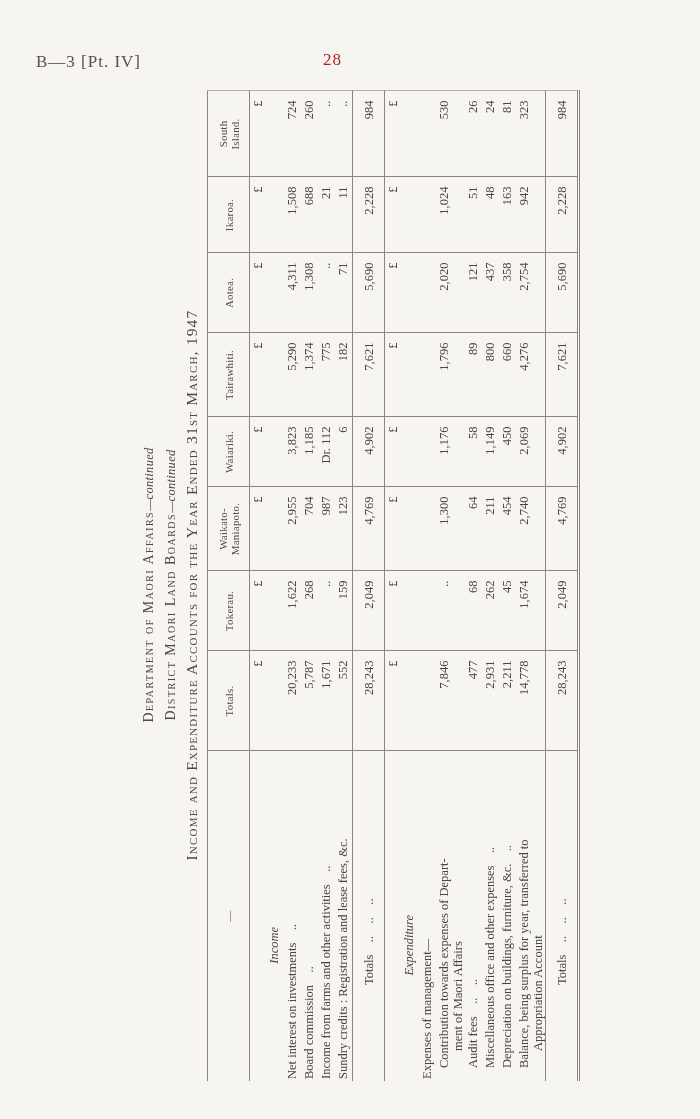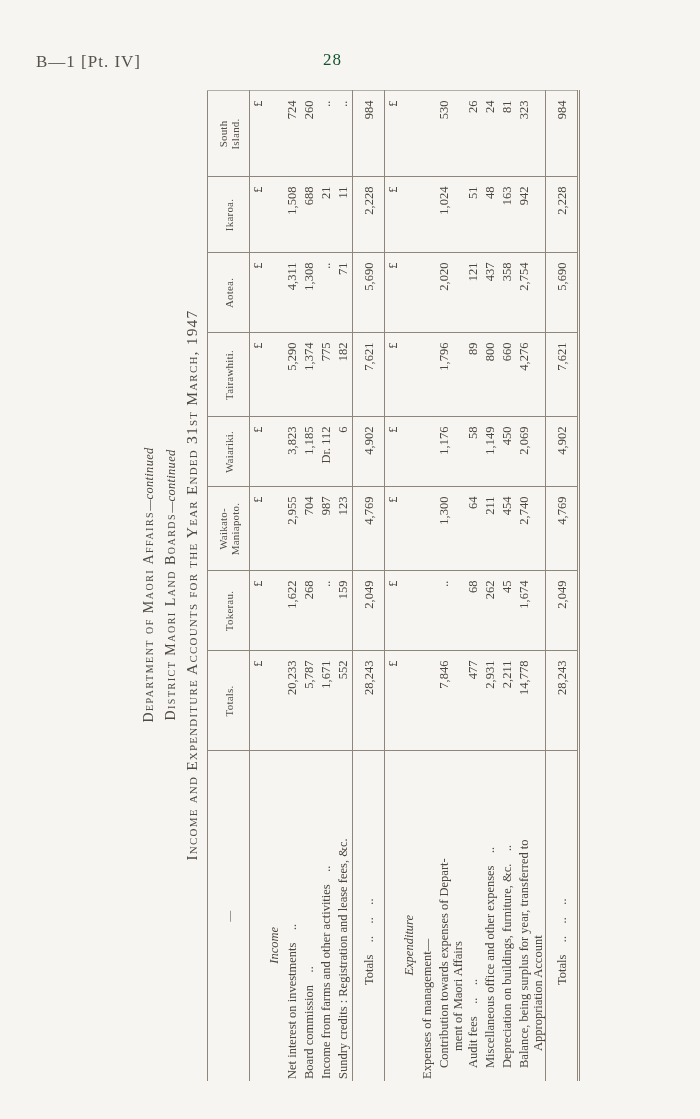--- a/index.html
+++ b/index.html
@@ -12,21 +12,21 @@
     overflow: hidden;
   }
   .page { position: absolute; inset: 0; }
 
   .doc-ref {
     position: absolute; top: 52px; left: 36px;
     font-size: 17px; letter-spacing: 1px; color: #57524a;
   }
   .page-num {
     position: absolute; top: 50px; left: 323px;
-    font-size: 17px; letter-spacing: 1px; color: #14532d;
+    font-size: 17px; letter-spacing: 1px; color: #b91c1c;
   }
 
   
   .sheet {
     position: absolute; top: 85px; left: 140px;
     width: 1000px; height: 410px;
     transform-origin: 0 0;
     transform: rotate(-90deg) translateX(-1000px);
   }
 
@@ -83,21 +83,21 @@
     vertical-align: middle;
   }
   tr.r-totals td.stub { padding-left: 96px; }
   tr.r-final td { border-bottom: 3px double #8d8679; }
 </style>
 </head>
 <body>
 
 <div class="page">
 
-  <div class="doc-ref">B—1 [Pt. IV]</div>
+  <div class="doc-ref">B—3 [Pt. IV]</div>
   <div class="page-num">28</div>
 
   <div class="sheet">
 
     <div class="titles">
       <div class="title-line"><span class="t-caps">Department of Maori Affairs</span><span class="t-cont">—continued</span></div>
       <div class="title-line"><span class="t-caps">District Maori Land Boards</span><span class="t-cont">—continued</span></div>
       <div class="title-line t-main"><span class="t-caps">Income and Expenditure Accounts for the Year Ended 31st March, 1947</span></div>
     </div>
 

